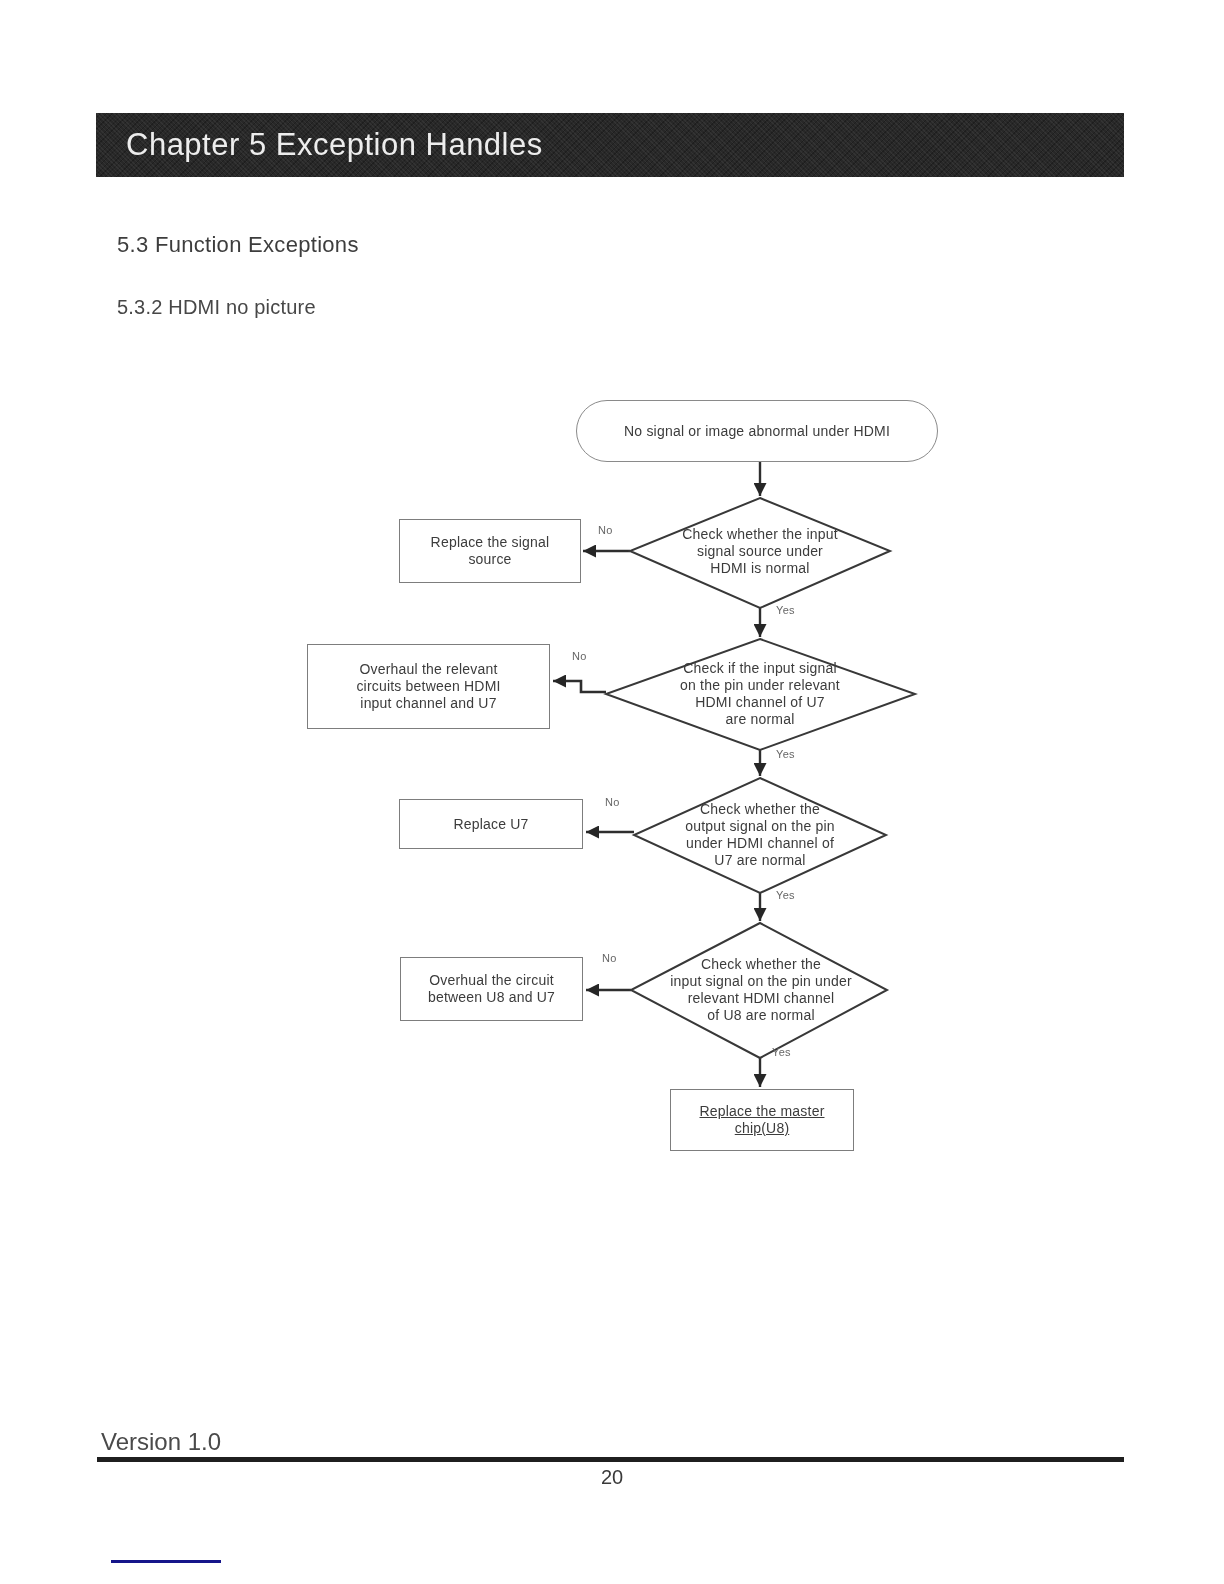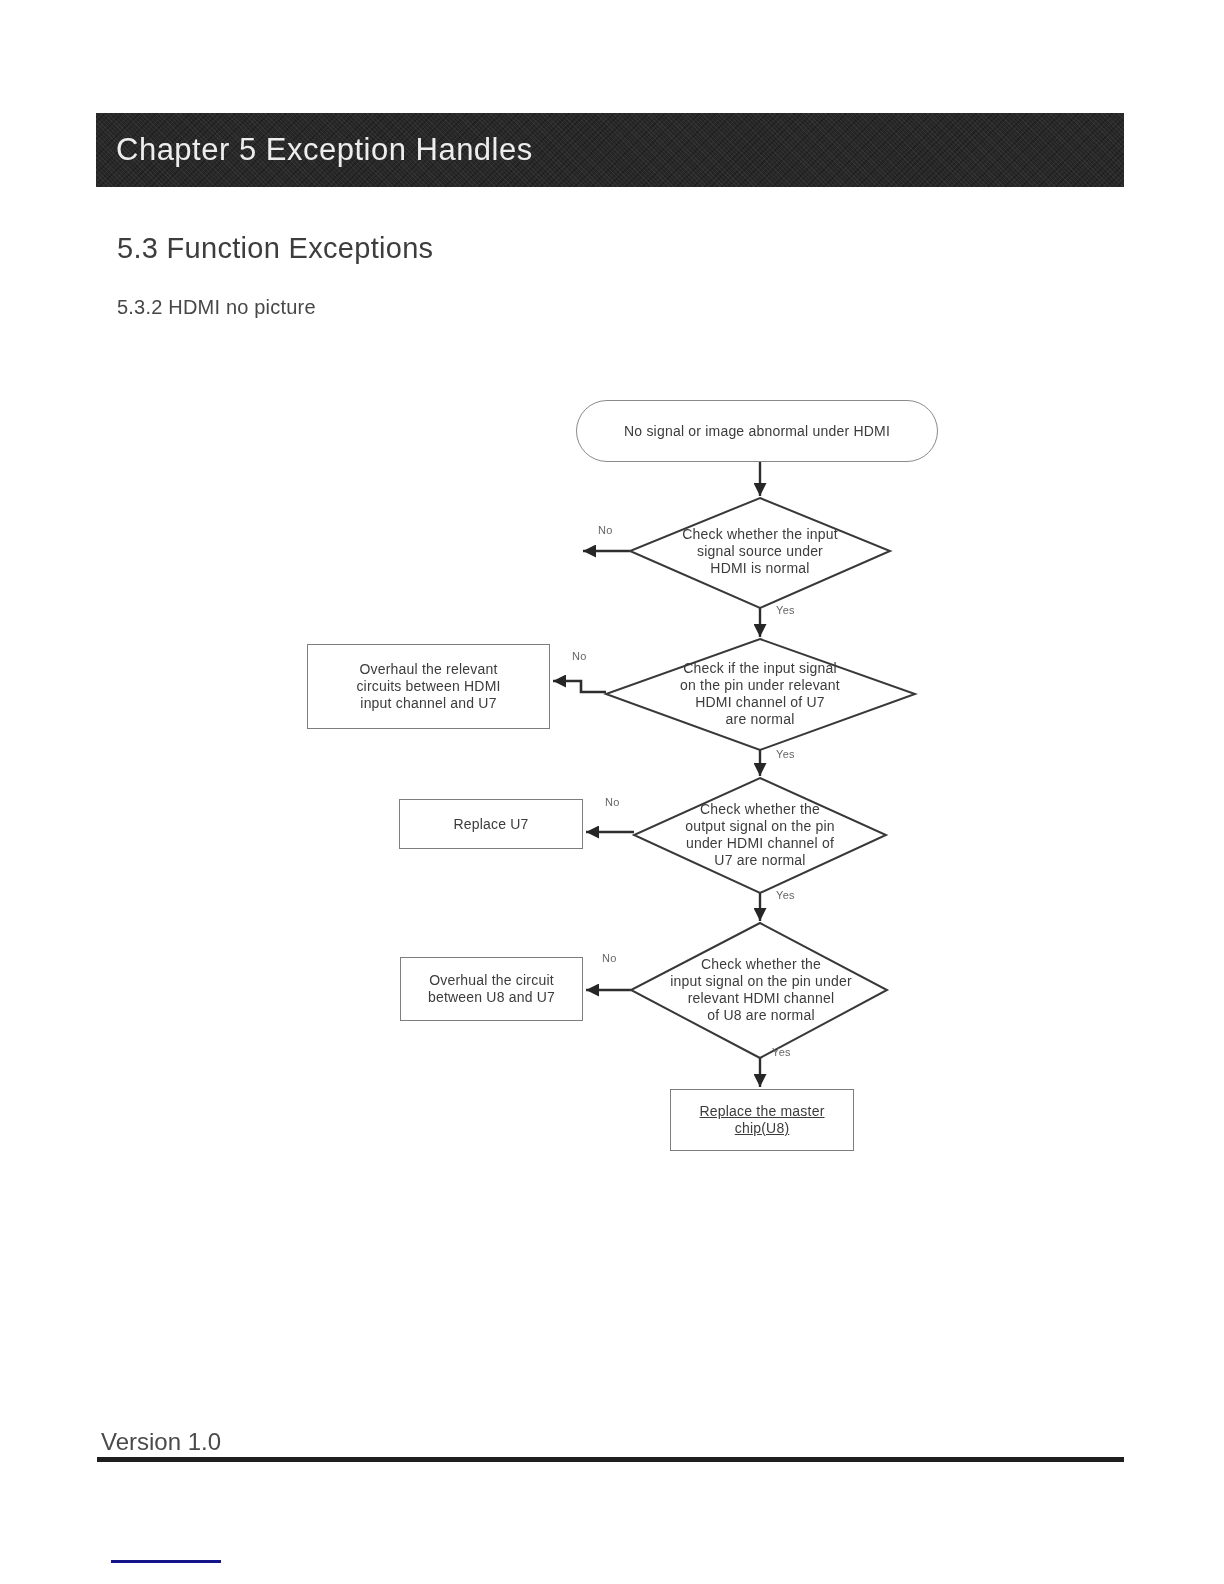--- a/index.html
+++ b/index.html
@@ -3,29 +3,29 @@
 <meta charset="utf-8">
 <style>
   html,body{margin:0;padding:0;background:#e9e9e9;}
   .page{
     position:relative;width:1224px;height:1584px;background:#ffffff;
     font-family:"Liberation Sans",sans-serif;color:#3c3c3c;overflow:hidden;
     margin:0 auto;
   }
   
   .chapter-bar{
-    position:absolute;left:96px;top:113px;width:1028px;height:74px;
+    position:absolute;left:96px;top:113px;width:1028px;height:64px;
     background-color:#282828;
     background-image:repeating-linear-gradient(45deg,rgba(255,255,255,.05) 0 1px,transparent 1px 3px),
                      repeating-linear-gradient(-45deg,rgba(0,0,0,.25) 0 1px,transparent 1px 4px);
-    display:flex;align-items:center;box-sizing:border-box;padding-left:20px;
+    display:flex;align-items:center;box-sizing:border-box;padding-left:30px;
   }
   .chapter-bar .title{font-size:31px;color:#ededed;letter-spacing:.5px;}
   .section-heading{
-    position:absolute;left:117px;top:232px;font-size:29px;color:#3d3d3d;letter-spacing:.3px;
+    position:absolute;left:117px;top:232px;font-size:22px;color:#3d3d3d;letter-spacing:.3px;
   }
   .subsection-heading{
     position:absolute;left:117px;top:296px;font-size:20px;color:#474747;letter-spacing:.2px;
   }
   
   .flow-svg{position:absolute;left:0;top:0;width:1224px;height:1584px;}
   .node-text{
     position:absolute;display:flex;align-items:center;justify-content:center;
     text-align:center;font-size:14px;line-height:17px;letter-spacing:.2px;
     color:#3c3c3c;white-space:pre-line;box-sizing:border-box;
@@ -79,20 +79,22 @@
     <polygon points="760,639 915,694 760,750 606,694" fill="#ffffff" stroke="#383838" stroke-width="2"></polygon>
     <polygon points="760,778 886,835 760,893 634,835" fill="#ffffff" stroke="#383838" stroke-width="2"></polygon>
     <polygon points="760,923 887,990 760,1058 631,990" fill="#ffffff" stroke="#383838" stroke-width="2"></polygon>
   </svg>
 
   <div class="node-text terminator" style="left:576px;top:400px;width:362px;height:62px;">No signal or image abnormal under HDMI</div>
 
   <div class="node-text" style="left:640px;top:517px;width:240px;height:68px;">Check whether the input
 signal source under
 HDMI is normal</div>
+  <div class="node-text process-box" style="left:399px;top:519px;width:182px;height:64px;">Replace the signal
+source</div>
 
   <div class="node-text" style="left:628px;top:660px;width:264px;height:68px;">Check if the input signal
 on the pin under relevant
 HDMI channel of U7
 are normal</div>
   <div class="node-text process-box" style="left:307px;top:644px;width:243px;height:85px;">Overhaul the relevant
 circuits between HDMI
 input channel and U7</div>
 
   <div class="node-text" style="left:645px;top:801px;width:230px;height:68px;">Check whether the
@@ -115,15 +117,16 @@
   <span class="branch-label" style="left:776px;top:604px;">Yes</span>
   <span class="branch-label" style="left:572px;top:650px;">No</span>
   <span class="branch-label" style="left:776px;top:748px;">Yes</span>
   <span class="branch-label" style="left:605px;top:796px;">No</span>
   <span class="branch-label" style="left:776px;top:889px;">Yes</span>
   <span class="branch-label" style="left:602px;top:952px;">No</span>
   <span class="branch-label" style="left:772px;top:1046px;">Yes</span>
 
   <div class="footer-version">Version 1.0</div>
   <div class="footer-rule"></div>
+  <div class="footer-page">20</div>
   <div class="bottom-blue-line"></div>
 
 </div>
 
 </body></html>

